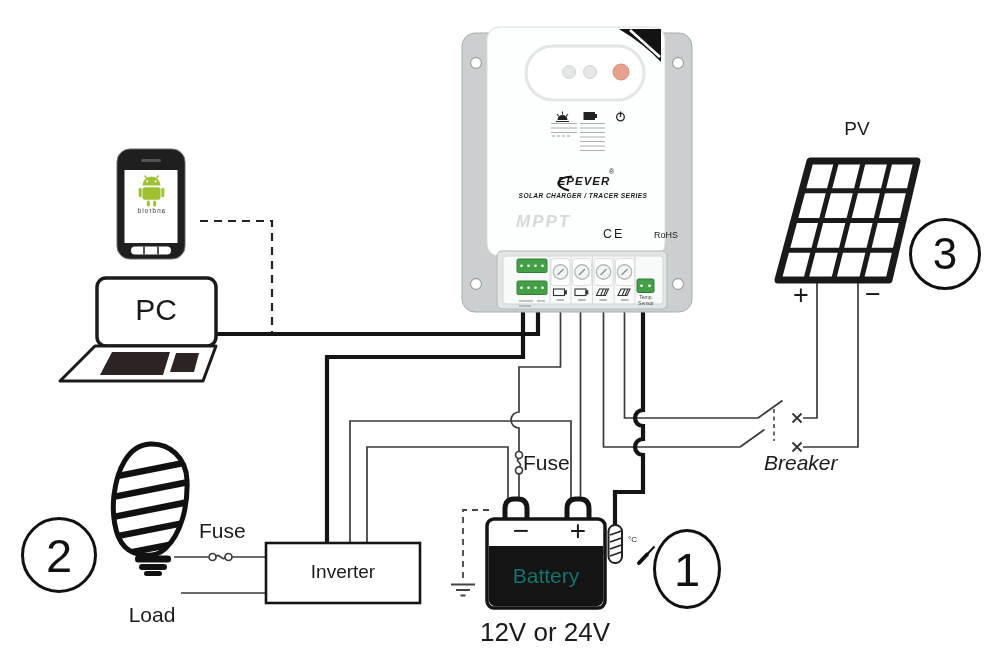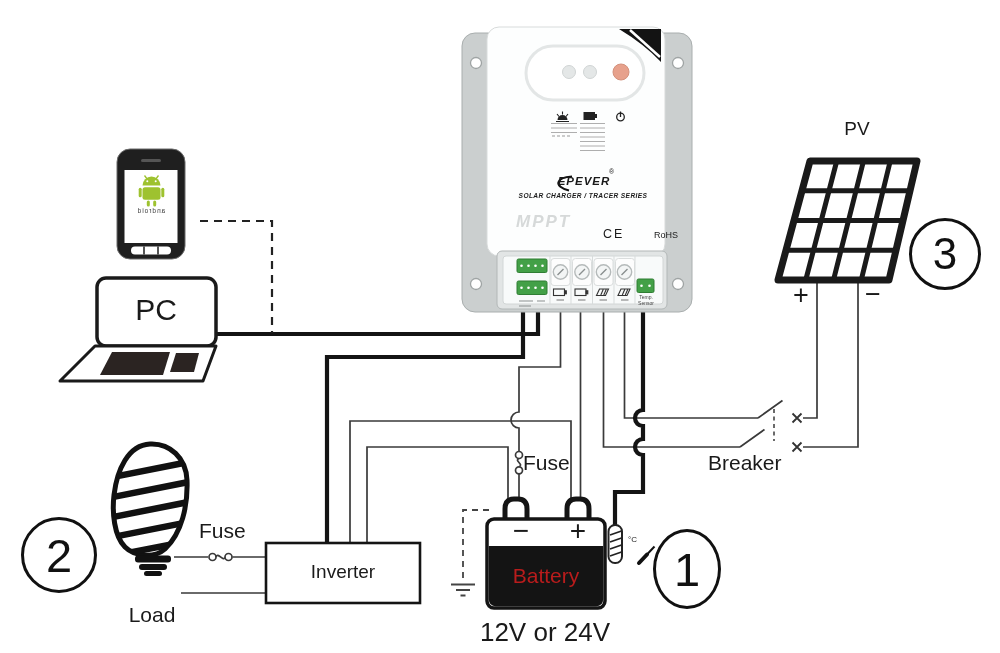--- a/index.html
+++ b/index.html
@@ -203,28 +203,28 @@
     </g>
     <rect x="131" y="246.5" width="40" height="8" rx="4" fill="#fff"></rect>
     <path d="M144 246.5 V254.5 M158 246.5 V254.5" stroke="#1f1f1f" stroke-width="1.5"></path>
   </g>
 </svg>
 
 <div class="lbl ctr" style="left:857px;top:119px;font-size:19px;">PV</div>
 <div class="lbl ctr" style="left:801px;top:282px;font-size:27px;">+</div>
 <div class="lbl ctr" style="left:873px;top:281px;font-size:27px;">−</div>
 <div class="lbl ctr" style="left:156px;top:295px;font-size:30px;">PC</div>
-<div class="lbl" style="left:708px;top:452px;font-size:21px;">Breaker</div>
+<div class="lbl" style="left:764px;top:452px;font-size:21px;font-style:italic;">Breaker</div>
 <div class="lbl" style="left:523px;top:452px;font-size:21px;">Fuse</div>
 <div class="lbl" style="left:199px;top:520px;font-size:21px;">Fuse</div>
 <div class="lbl ctr" style="left:152px;top:604px;font-size:21px;text-align:right;">Load</div>
 <div class="lbl ctr" style="left:343px;top:562px;font-size:19px;">Inverter</div>
 <div class="lbl ctr" style="left:521px;top:517px;font-size:28px;">−</div>
 <div class="lbl ctr" style="left:578px;top:517px;font-size:28px;">+</div>
-<div class="lbl ctr" style="left:546px;top:565px;font-size:21px;color:#b91c1c;">Battery</div>
+<div class="lbl ctr" style="left:546px;top:565px;font-size:21px;color:#0f766e;">Battery</div>
 <div class="lbl ctr" style="left:545px;top:619px;font-size:26px;">12V or 24V</div>
 <div class="lbl" style="left:628px;top:536px;font-size:8px;">°C</div>
 
 <div class="lbl ctr" style="left:584px;top:176px;font-size:11.5px;font-weight:bold;font-style:italic;letter-spacing:1px;">EPEVER</div>
 <div class="lbl" style="left:609px;top:168px;font-size:7px;">®</div>
 <div class="lbl ctr" style="left:583px;top:193px;font-size:6.6px;font-weight:bold;font-style:italic;letter-spacing:0.4px;">SOLAR CHARGER / TRACER SERIES</div>
 <div class="lbl" style="left:516px;top:213px;font-size:17px;font-weight:bold;font-style:italic;letter-spacing:2px;color:#d6d9d9;">MPPT</div>
 <div class="lbl" style="left:603px;top:228px;font-size:12.5px;letter-spacing:2px;text-align:center;">CE</div>
 <div class="lbl" style="left:626px;top:231px;font-size:9px;margin-left:28px;">RoHS</div>
 <div class="lbl ctr" style="left:646px;top:295px;font-size:5px;color:#444;">Temp.</div>

